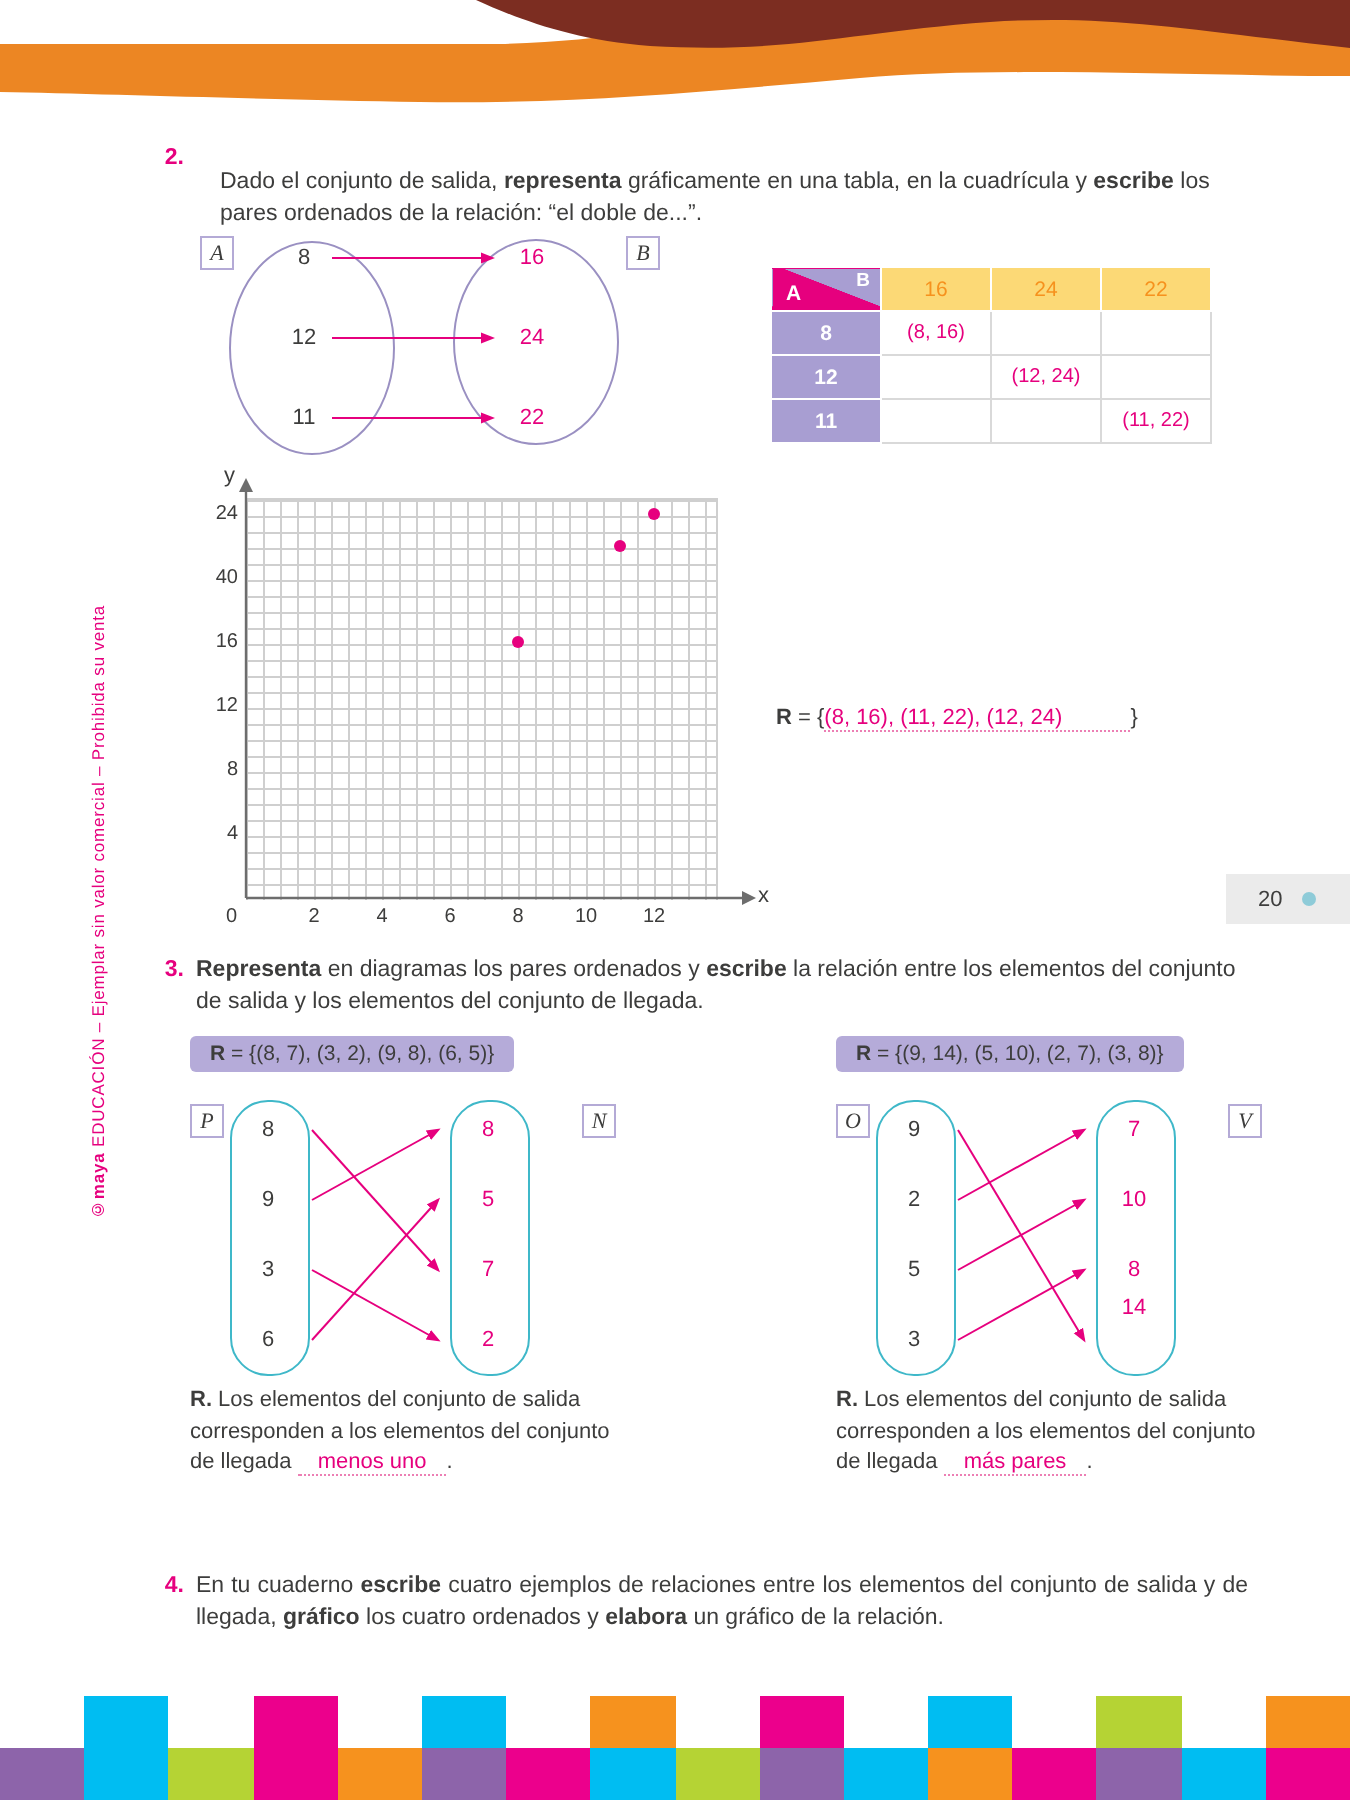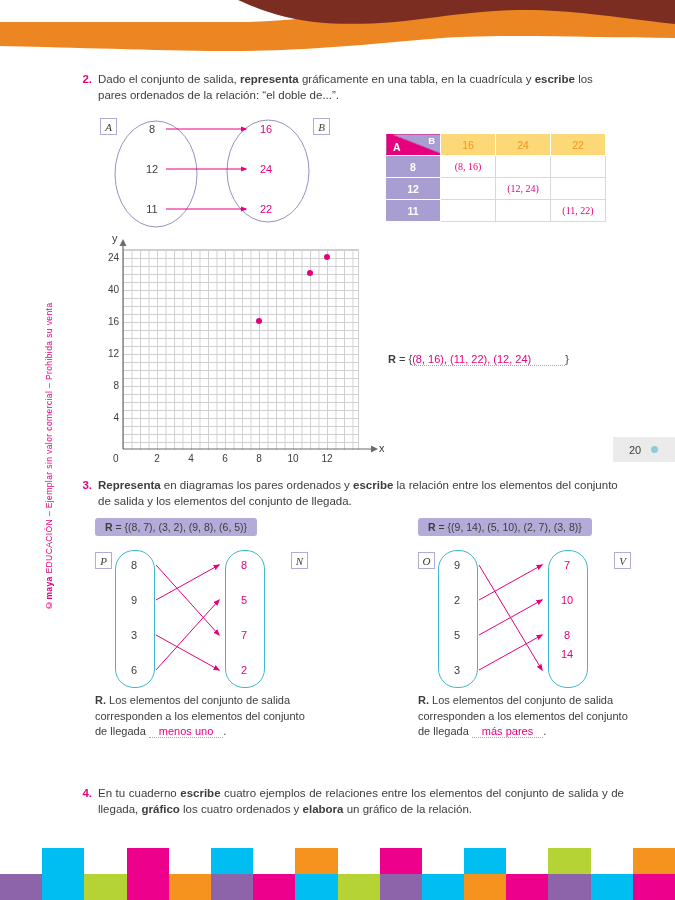--- a/index.html
+++ b/index.html
@@ -27,21 +27,21 @@
   .vnum.right, .mnum.right{color:#e6007e;}
   .map-arrow{stroke:#e6007e;stroke-width:1;}
   
   .rel-table{position:absolute;left:385px;top:133px;border-collapse:collapse;font-size:10.5px;}
   .rel-table td{border:1px solid #d9d9d9;width:54px;height:21px;text-align:center;padding:0;}
   .rel-table td.corner{position:relative;background:linear-gradient(to top right,#e6007e 55%,#a89ed2 55.5%);border:1px solid #fff;}
   .corner .corner-a{position:absolute;left:7px;bottom:2px;color:#fff;font-weight:bold;}
   .corner .corner-b{position:absolute;right:5px;top:1px;color:#fff;font-weight:bold;font-size:9.5px;}
   .rel-table td.colhead{background:#fcd976;color:#f6921e;border:1px solid #fff;}
   .rel-table td.rowhead{background:#a89ed2;color:#fff;font-weight:bold;border:1px solid #fff;}
-  .rel-table td.cell{color:#e6007e;font-size:10px;background:#fff;font-family:Liberation Serif, serif;}
+  .rel-table td.cell{color:#e6007e;font-size:10px;background:#fff;}
   
   .chart{position:absolute;left:105px;top:238px;width:300px;height:235px;font-size:10px;}
   .grid-bg{position:absolute;left:18px;top:11px;width:235px;height:200px;
     background-image:linear-gradient(to right,#cfcfcf 1px,transparent 1px),
                      linear-gradient(to bottom,#cfcfcf 1px,transparent 1px);
     background-size:8.5px 8px;border-top:1px solid #cfcfcf;border-right:1px solid #cfcfcf;}
   .chart svg{position:absolute;left:0;top:0;overflow:visible;}
   .axis{stroke:#6d6d6d;stroke-width:1.2;}
   .axis-arrow{fill:#6d6d6d;}
   .pt{fill:#e6007e;}
@@ -92,21 +92,21 @@
 
   <svg class="header-wave" viewBox="0 0 675 60">
     <path d="M0,22 L250,22 C320,20 350,8 430,6 L675,4 L675,38 C590,38 500,33 430,39 C350,46 290,52 210,51 C140,50 55,47 0,46 Z" fill="#ec8623"></path>
     <path d="M238,0 L675,0 L675,24 C595,15 555,7 495,11 C425,16 395,27 325,23 C285,20 258,9 238,0 Z" fill="#7c2d21"></path>
   </svg>
 
   <div class="side-text"><b>©maya</b><span> EDUCACIÓN – Ejemplar sin valor comercial – Prohibida su venta</span></div>
 
   <div class="ex-head" style="left:76px;top:72px;width:545px;">
     <span class="ex-num">2.</span>
-    <p class="ex-text" style="margin:0;"><span>Dado el conjunto de salida, </span><b>representa</b><span> gráficamente en una tabla, en la cuadrícula y </span><b>escribe</b><span> los pares ordenados de la relación: “el doble de...”.</span></p>
+    <p class="ex-text" style="margin:12px;"><span>Dado el conjunto de salida, </span><b>representa</b><span> gráficamente en una tabla, en la cuadrícula y </span><b>escribe</b><span> los pares ordenados de la relación: “el doble de...”.</span></p>
   </div>
 
   <div class="venn">
     <svg width="235" height="122">
       <ellipse cx="58" cy="62" rx="41" ry="53" fill="none" stroke="#9a90c2" stroke-width="1"></ellipse>
       <ellipse cx="170" cy="59" rx="41" ry="51" fill="none" stroke="#9a90c2" stroke-width="1"></ellipse>
     <line x1="68" y1="17" x2="148" y2="17" class="map-arrow" marker-end="url(#arw)"></line>
         <line x1="68" y1="57" x2="148" y2="57" class="map-arrow" marker-end="url(#arw)"></line>
         <line x1="68" y1="97" x2="148" y2="97" class="map-arrow" marker-end="url(#arw)"></line>
       </svg>

